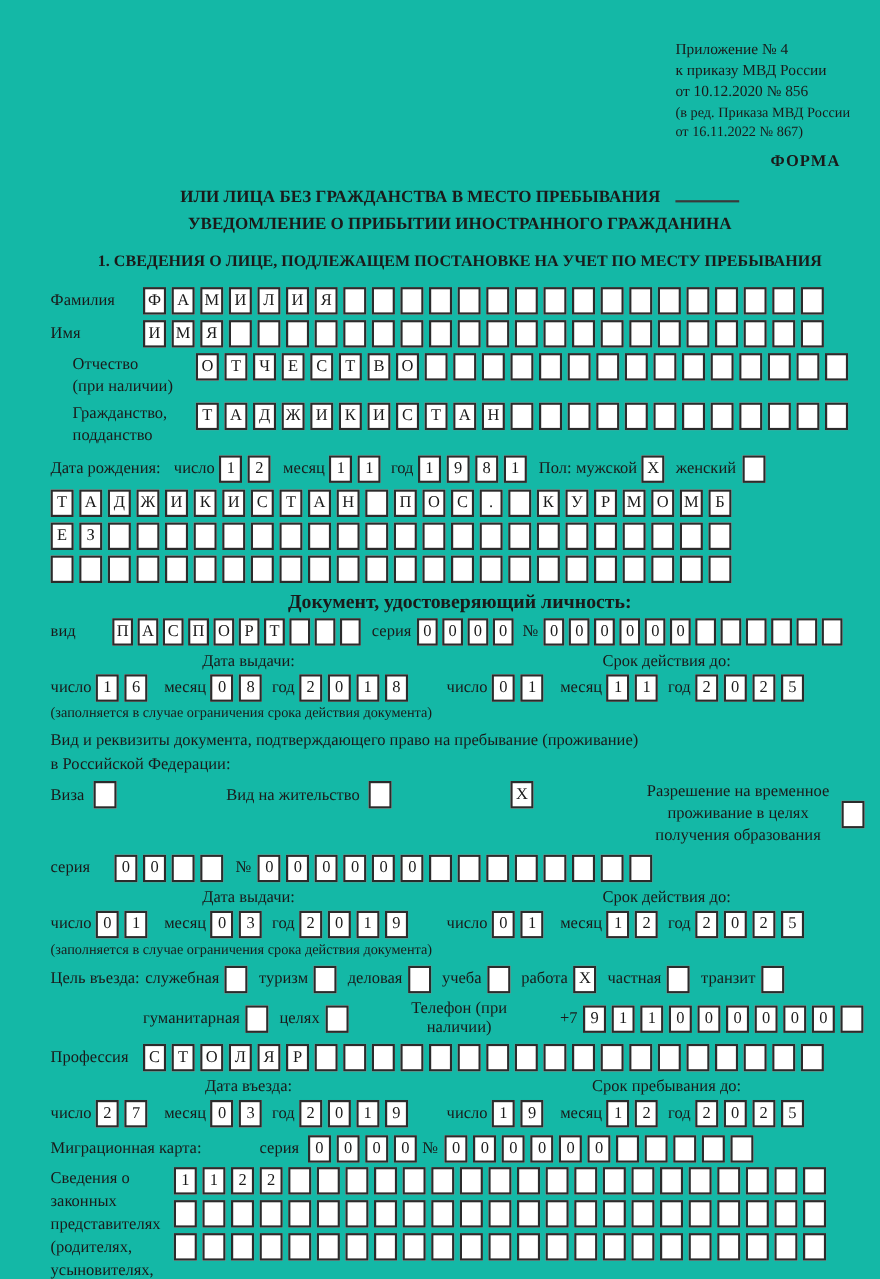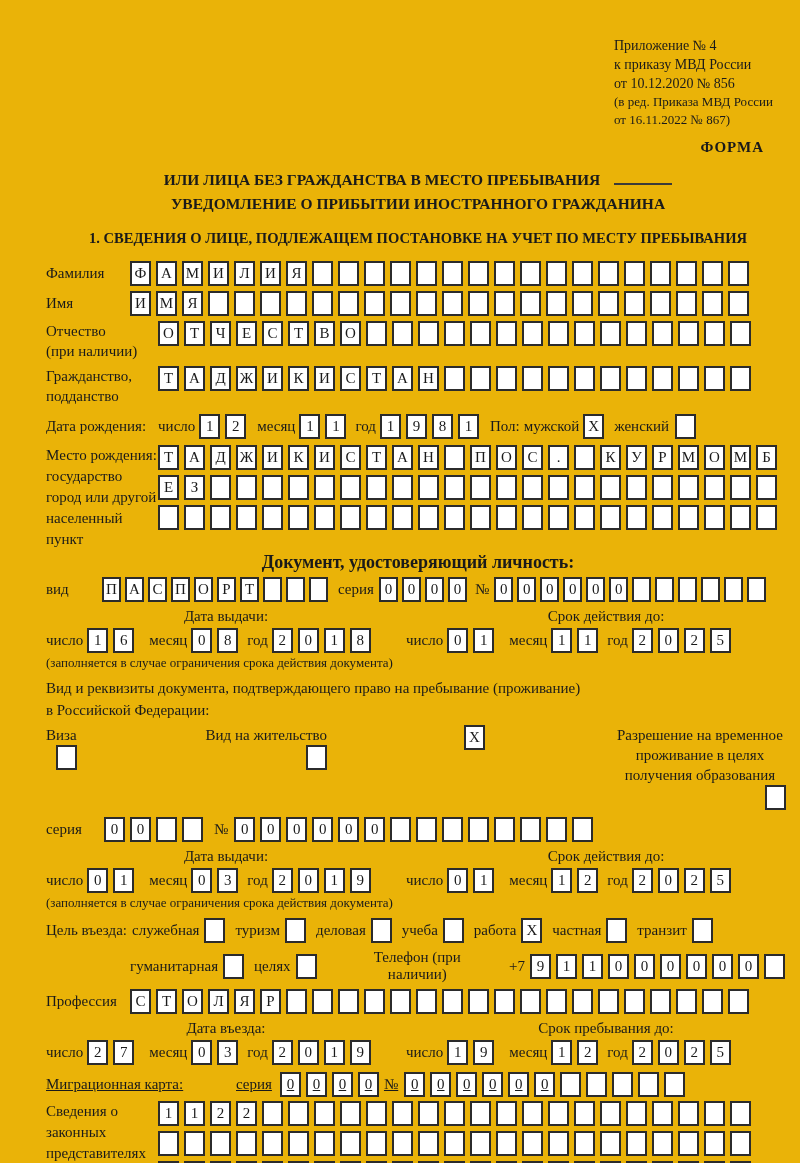--- a/index.html
+++ b/index.html
@@ -1,33 +1,33 @@
 <!DOCTYPE html>
 <html><head>
 <meta charset="utf-8">
 <style>
   * { box-sizing: border-box; }
   html,body { margin:0; padding:0; background:#fff; }
   .page {
     width:800px; height:1163px; overflow:hidden; position:relative;
-    background:#eab308; color:#1a1a1a;
+    background:#14b8a6; color:#1a1a1a;
     font-family:"Liberation Serif","DejaVu Serif",serif;
     font-size:15px; padding:36px 10px 0 46px;
   }
   
   .appendix { margin-left:568px; line-height:19px; font-size:14px; }
   .appendix .small { font-size:13px; line-height:18px; }
   .form-label { text-align:right; font-weight:bold; margin:10px 26px 0 0; font-size:15px; letter-spacing:1px; }
   .doc-title { text-align:center; font-weight:bold; font-size:15.5px; line-height:24px; margin-top:12px; }
   .title-underline { display:inline-block; width:58px; border-bottom:2.5px solid #3a3a3a; margin-left:14px; }
   .section-heading { text-align:center; font-weight:bold; font-size:14.6px; margin-top:14px; }
 
   
   .row { display:flex; align-items:center; margin-top:5px; }
-  .row.top { align-items:flex-start; }
+  .row.top { align-items:flex-start;margin-left:20px; }
   .lbl { flex:none; }
   .lbl2 { flex:none; line-height:20px; }
   .w84 { width:84px; }
   .w112 { width:112px; }
   .boxes { display:inline-flex; flex-wrap:nowrap; }
   .cell {
     width:21px; height:25px; flex:none; display:inline-flex;
     align-items:center; justify-content:center;
     border:2px solid #2b2b2b; margin-right:5px; background:#fff;
     font-size:15px;
@@ -52,21 +52,21 @@
   .note-right { text-align:left; font-size:13px; margin-top:2px; }
 
   
   .split { display:flex; align-items:flex-start; margin-top:6px; }
   .split .labels { width:112px; line-height:21px; flex:none; }
   .split .rows { flex:1; }
   .split .rows .boxes { margin-bottom:5px; }
 
   
   .opts { display:flex; align-items:flex-start; justify-content:space-between; margin-top:4px; padding-right:4px; }
-  .opt { display:flex; align-items:flex-end;flex-direction:column; }
+  .opt { display:flex; align-items:center; }
   .opt .opt-label { line-height:20px; }
   .opt .center { text-align:center; }
   .opt .cbx { margin-left:8px; margin-top:0; }
   .wrap170 { width:172px; }
 
   .purpose-row { display:flex; align-items:center; margin-top:6px;text-align:center; }
   .purpose-row .p-label { margin-right:5px; }
   .purpose-row .cbx { margin-right:10px; }
   .indent84 { margin-left:84px; }
   .intro { margin-top:7px; line-height:21px; }
@@ -237,26 +237,20 @@
         <span class="cell">1</span>
       </span>
     <span class="gap6">Пол:</span>
     <span class="gap4">мужской</span>
     <span class="cbx gap4">X</span>
     <span class="gap10">женский</span>
     <span class="cbx gap6"></span>
   </div>
 
   <div class="split">
-    <div class="labels">
-      <div>Место рождения:</div>
-      <div>государство</div>
-      <div>город или другой</div>
-      <div>населенный пункт</div>
-    </div>
     <div class="rows">
       <span class="boxes">
           <span class="cell">Т</span>
           <span class="cell">А</span>
           <span class="cell">Д</span>
           <span class="cell">Ж</span>
           <span class="cell">И</span>
           <span class="cell">К</span>
           <span class="cell">И</span>
           <span class="cell">С</span>
@@ -619,21 +613,21 @@
       <span class="dgl gap4">год</span>
       <span class="boxes">
           <span class="cell">2</span>
           <span class="cell">0</span>
           <span class="cell">2</span>
           <span class="cell">5</span>
         </span>
     </span>
   </div>
 
-  <div class="row" style="margin-top:7px;text-decoration:underline;">
+  <div class="row" style="margin-top:7px;">
     <span class="lbl" style="width:190px;">Миграционная карта:</span>
     <span style="margin-right:8px;">серия</span>
     <span class="boxes">
         <span class="cell">0</span>
         <span class="cell">0</span>
         <span class="cell">0</span>
         <span class="cell">0</span>
       </span>
     <span style="margin-right:6px;">№</span>
     <span class="boxes">

